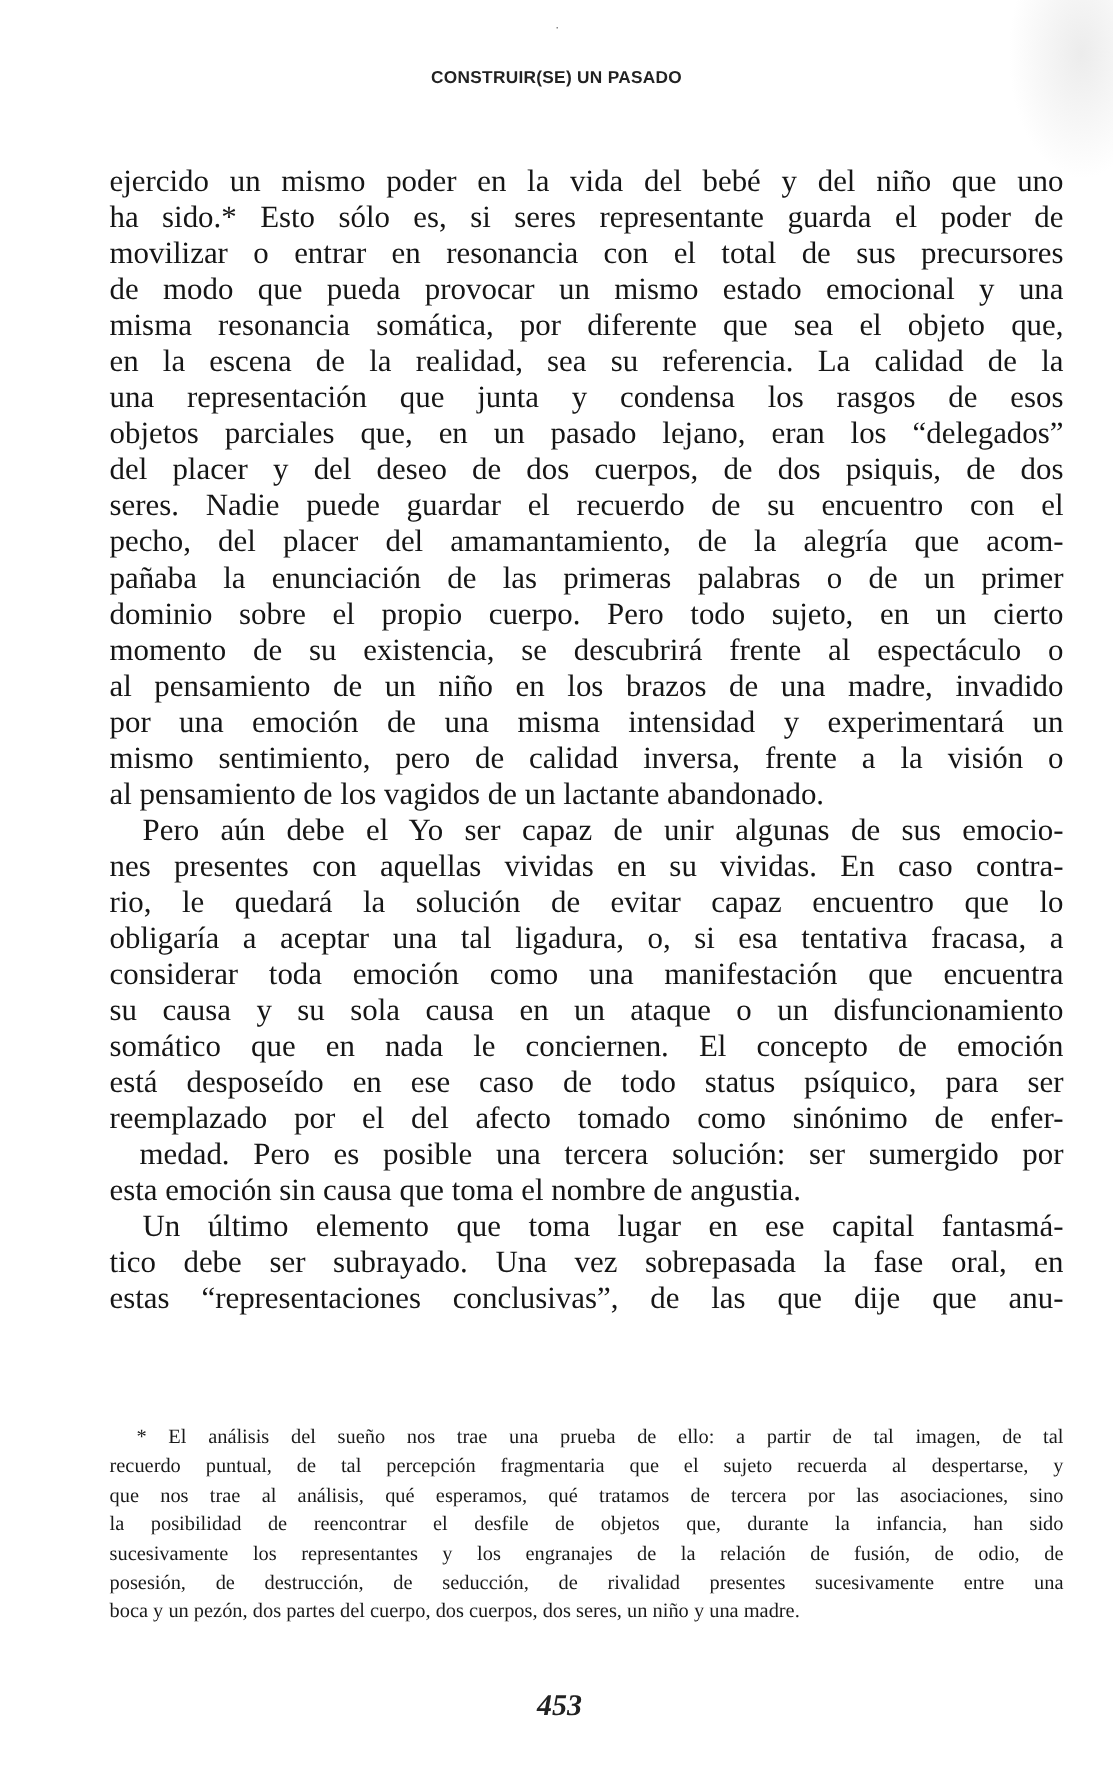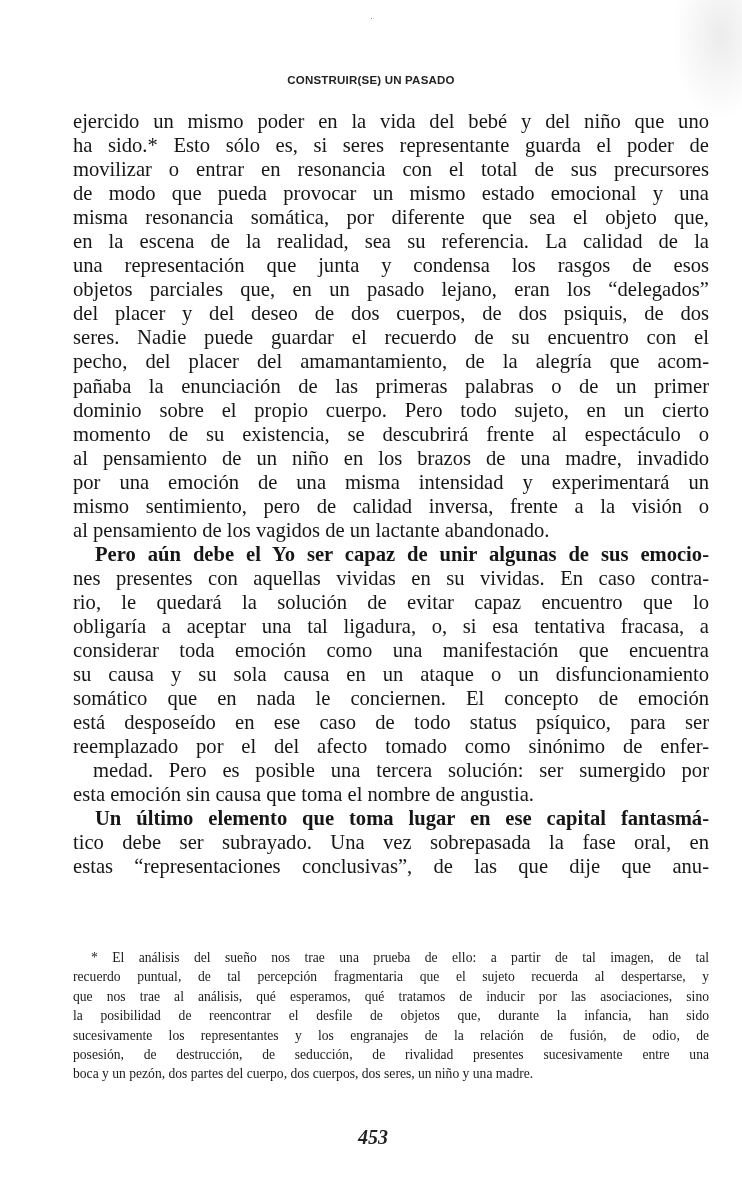--- a/index.html
+++ b/index.html
@@ -1,22 +1,22 @@
 <!DOCTYPE html>
 <html><head>
 <meta charset="utf-8">
 <style>
   html, body { margin:0; padding:0; }
   body { width:742px; height:1182px; background:#ffffff; position:relative; overflow:hidden; font-family:"DejaVu Serif", serif; color:#161616; }
   .page { position:absolute; left:0; top:0; width:742px; height:1182px; }
-  .header { position:absolute; left:0; width:742px; top:46px; text-align:center; font-family:"Liberation Sans", sans-serif; font-size:11.5px; font-weight:bold; letter-spacing:0.2px; color:#222;margin-top:28px; }
+  .header { position:absolute; left:0; width:742px; top:46px; text-align:center; font-family:"Liberation Sans", sans-serif; font-size:11.5px; font-weight:bold; letter-spacing:0.2px; color:#222; }
   .body-text { position:absolute; left:73px; top:109px; width:636px; }
   .line { display:block; height:24.05px; line-height:24.05px; font-family:"Liberation Serif", serif; font-size:20.6px; white-space:nowrap; text-align:justify; text-align-last:justify; }
   .line.last { text-align-last:left; }
-  .line.indent { padding-left:22px;font-weight:bold; }
+  .line.indent { padding-left:22px; }
   .footnotes { position:absolute; left:73px; top:948px; width:636px; }
   .fline { display:block; height:19.4px; line-height:19.4px; font-family:"Liberation Serif", serif; font-size:13.6px; white-space:nowrap; text-align:justify; text-align-last:justify; color:#1a1a1a; }
   .fline.last { text-align-last:left; }
   .fline.indent { padding-left:18px; }
   .pagenum { position:absolute; left:2px; width:742px; top:1126px; text-align:center; font-family:Liberation Serif, serif; font-style:italic; font-weight:bold; font-size:20px; color:#222; }
   .smudge { position:absolute; right:0; top:0; width:70px; height:120px; background:radial-gradient(ellipse at 70% 30%, rgba(200,200,200,0.35), rgba(255,255,255,0) 70%); }
   .dot { position:absolute; left:371px; top:18px; width:1px; height:1px; background:#888; }
 </style>
 </head>
 <body>
@@ -58,21 +58,21 @@
     <span class="line" style="word-spacing: 0px; margin-left: 20px;">medad. Pero es posible una tercera solución: ser sumergido por</span>
     <span class="line last">esta emoción sin causa que toma el nombre de angustia.</span>
     <span class="line indent" style="word-spacing: 0px;">Un último elemento que toma lugar en ese capital fantasmá-</span>
     <span class="line" style="word-spacing: 0px;">tico debe ser subrayado. Una vez sobrepasada la fase oral, en</span>
     <span class="line" style="word-spacing: 0px;">estas “representaciones conclusivas”, de las que dije que anu-</span>
   </div>
 
   <div class="footnotes">
     <span class="fline indent" style="word-spacing: 0px;">* El análisis del sueño nos trae una prueba de ello: a partir de tal imagen, de tal</span>
     <span class="fline" style="word-spacing: 0px;">recuerdo puntual, de tal percepción fragmentaria que el sujeto recuerda al despertarse, y</span>
-    <span class="fline" style="word-spacing: 0px;">que nos trae al análisis, qué esperamos, qué tratamos de inducir por las asociaciones, sino</span>
+    <span class="fline" style="word-spacing: 0px;">que nos trae al análisis, qué esperamos, qué tratamos de tercera por las asociaciones, sino</span>
     <span class="fline" style="word-spacing: 0px;">la posibilidad de reencontrar el desfile de objetos que, durante la infancia, han sido</span>
     <span class="fline" style="word-spacing: 0px;">sucesivamente los representantes y los engranajes de la relación de fusión, de odio, de</span>
     <span class="fline" style="word-spacing: 0px;">posesión, de destrucción, de seducción, de rivalidad presentes sucesivamente entre una</span>
     <span class="fline last">boca y un pezón, dos partes del cuerpo, dos cuerpos, dos seres, un niño y una madre.</span>
   </div>
 
   <div class="pagenum">453</div>
 </div>
 
 </body></html>

